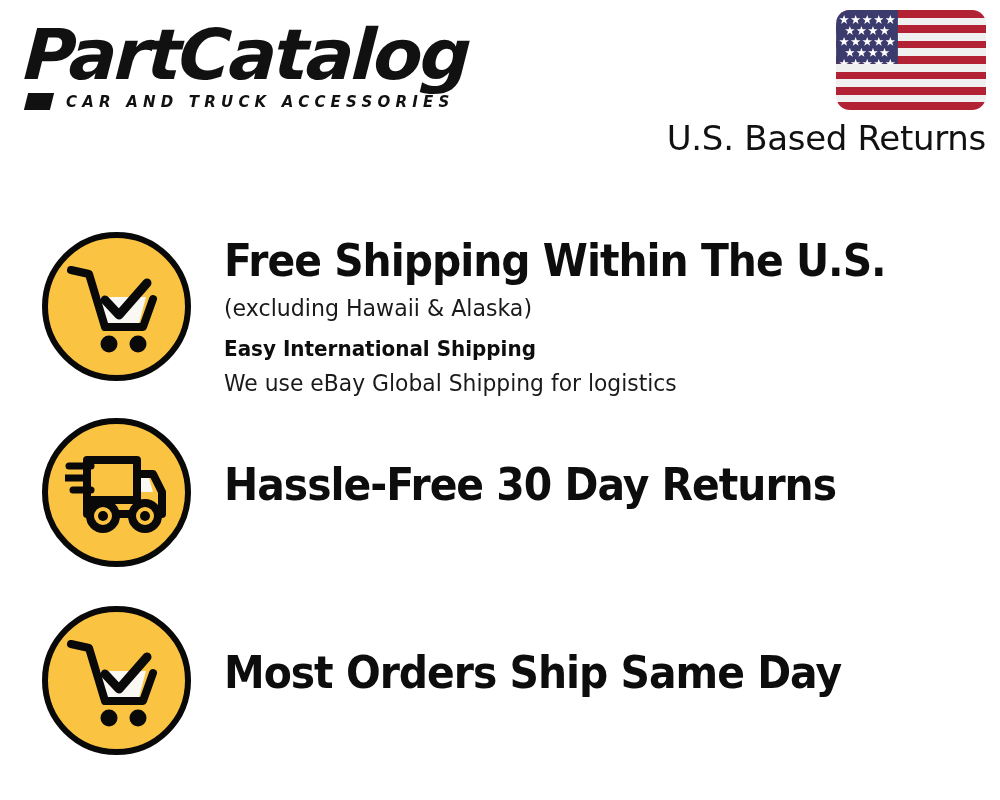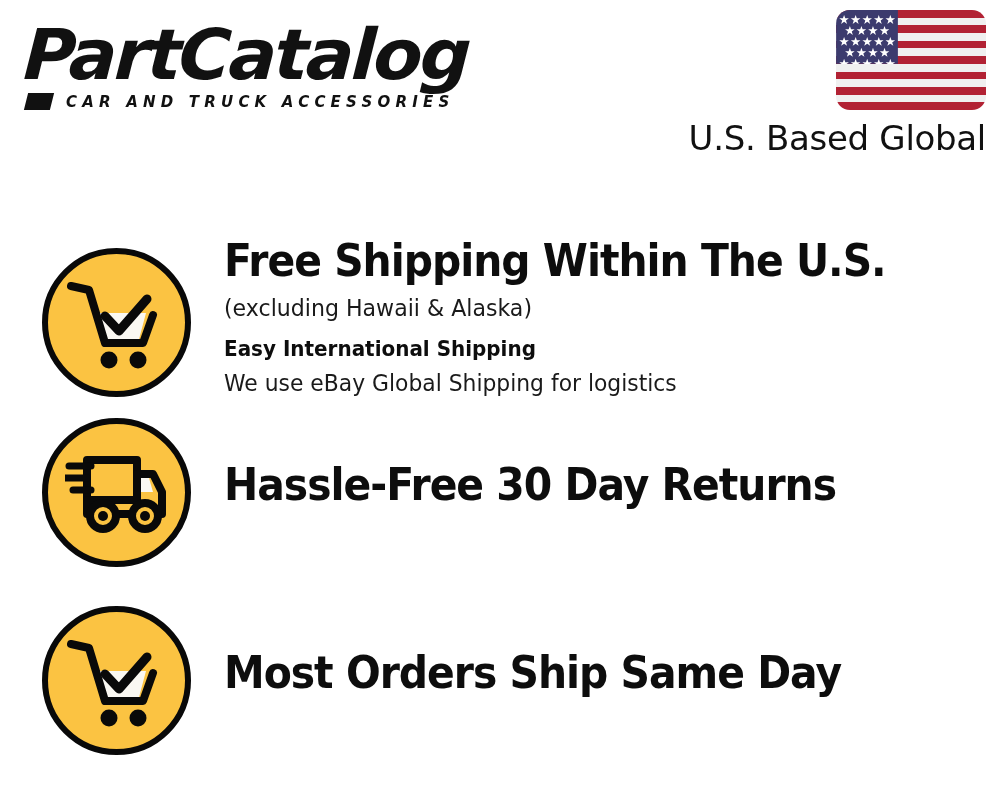--- a/index.html
+++ b/index.html
@@ -118,21 +118,21 @@
     top: 232px;
     width: 1000px;
   }
   .feature-row {
     position: absolute;
     left: 0;
     width: 1000px;
     display: flex;
     align-items: flex-start;
   }
-  .feature-row.row-0 { top: 0px; align-items: flex-end; }
+  .feature-row.row-0 { top: 0px; }
   .feature-row.row-1 { top: 186px; }
   .feature-row.row-2 { top: 374px; }
 
   .badge {
     flex: 0 0 auto;
     width: 149px;
     height: 149px;
     margin-left: 42px;
     border-radius: 50%;
     background: #FBC342;
@@ -256,21 +256,21 @@
 
             <polygon points="8,49 9.2,52.4 12.8,52.4 9.9,54.6 11,58 8,55.9 5,58 6.1,54.6 3.2,52.4 6.8,52.4"></polygon>
             <polygon points="19.6,49 20.8,52.4 24.4,52.4 21.5,54.6 22.6,58 19.6,55.9 16.6,58 17.7,54.6 14.8,52.4 18.4,52.4"></polygon>
             <polygon points="31.2,49 32.4,52.4 36,52.4 33.1,54.6 34.2,58 31.2,55.9 28.2,58 29.3,54.6 26.4,52.4 30,52.4"></polygon>
             <polygon points="42.8,49 44,52.4 47.6,52.4 44.7,54.6 45.8,58 42.8,55.9 39.8,58 40.9,54.6 38,52.4 41.6,52.4"></polygon>
             <polygon points="54.4,49 55.6,52.4 59.2,52.4 56.3,54.6 57.4,58 54.4,55.9 51.4,58 52.5,54.6 49.6,52.4 53.2,52.4"></polygon>
           </g>
         </svg>
       </div>
     </div>
-    <div class="seller-label">U.S. Based Global</div>
+    <div class="seller-label">U.S. Based Returns</div>
   </div>
 </div>
 
 <div class="features">
 
   <div class="feature-row row-0">
     <div class="badge">
       <svg width="100" height="92" viewBox="0 0 100 92" xmlns="http://www.w3.org/2000/svg">
 
         <polygon points="30,36 79,36 71,66 37,66" fill="#FAF8F2"></polygon>

